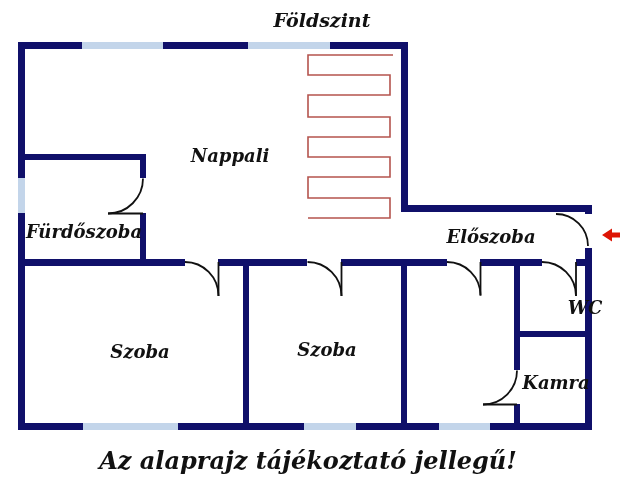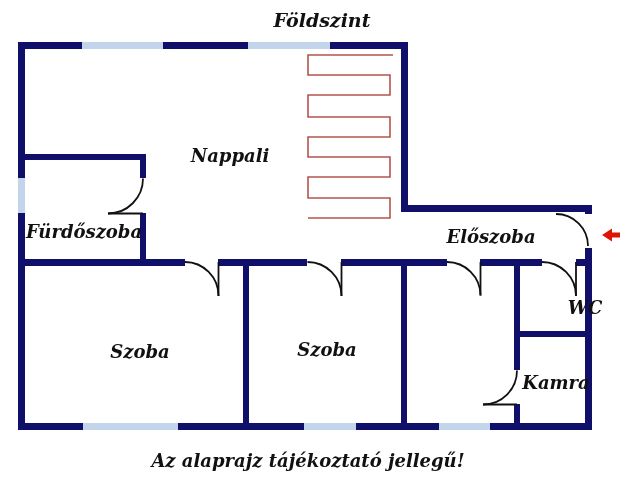--- a/index.html
+++ b/index.html
@@ -18,21 +18,21 @@
   .win{fill:var(--window);}
   .door{stroke:var(--door_line);stroke-width:1.8;fill:none;}
   .stairs{stroke:var(--stairs);stroke-width:1.6;fill:none;}
   .arrow{fill:var(--arrow);}
   .lbl{
     position:absolute;transform:translate(-50%,-50%);
     font-style:italic;font-weight:bold;color:var(--text);
     font-size:18px;white-space:nowrap;line-height:1;
   }
   .title-lbl{font-size:19px;}
-  .footer-lbl{font-size:18px;}
+  .footer-lbl{font-size:24px;}
 </style>
 </head>
 <body>
 
 <div class="canvas">
 
   <svg class="plan-svg" width="640" height="480" viewBox="0 0 640 480">
 
     <g>
       <rect class="wall" x="18" y="42" width="390" height="7"></rect>

